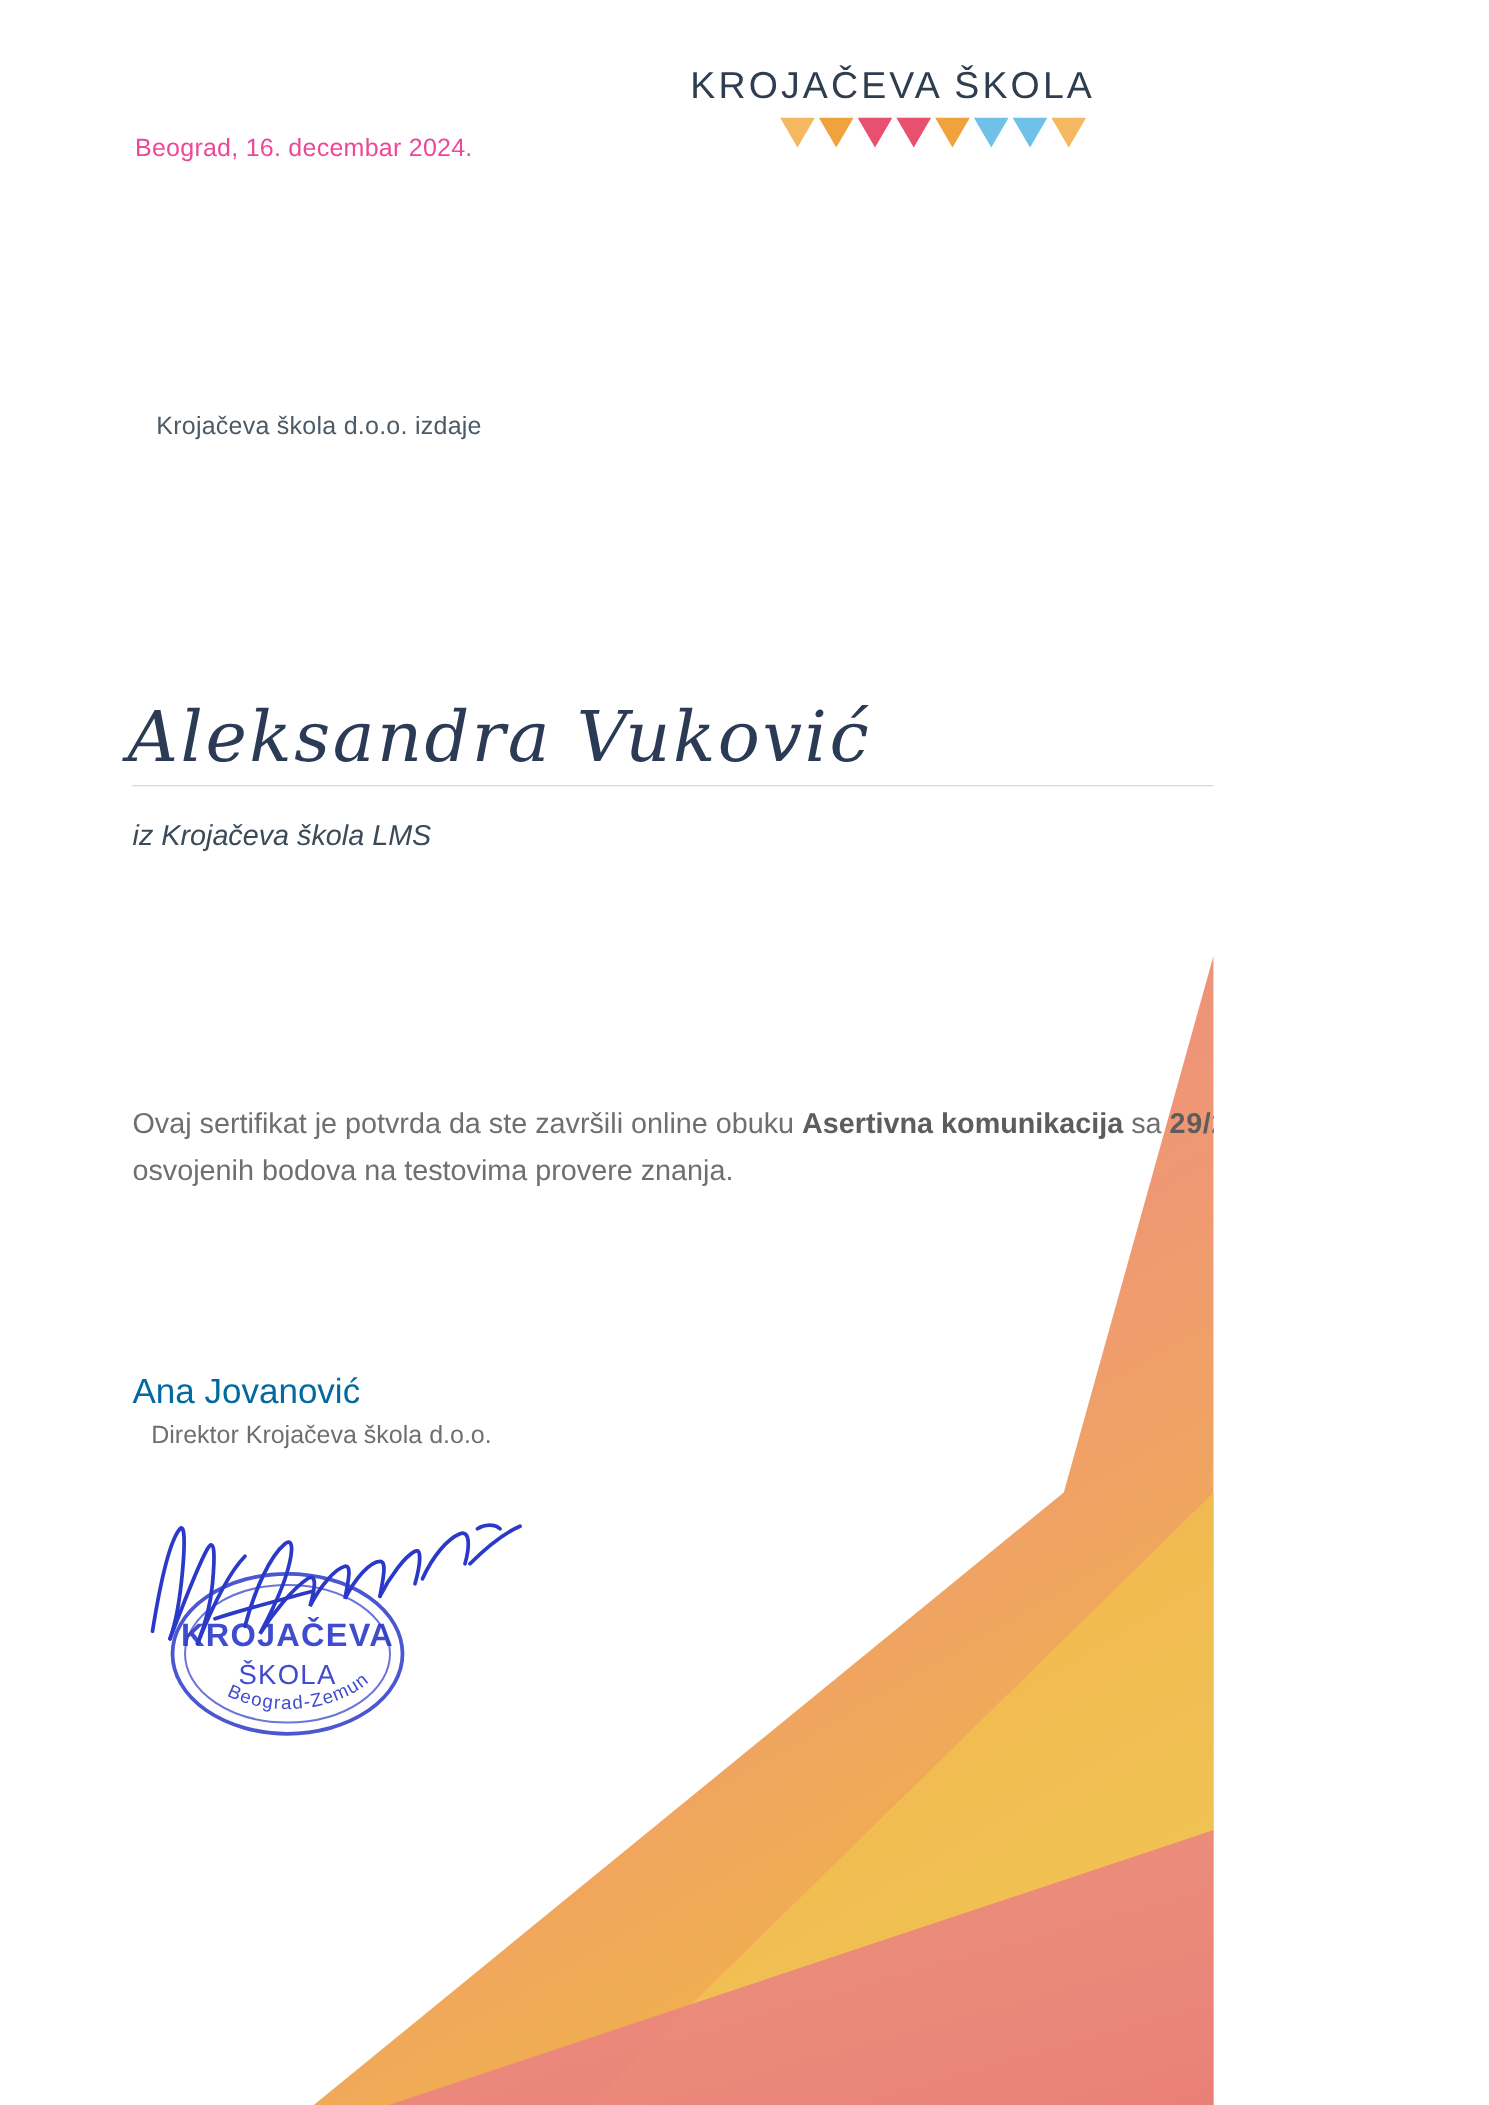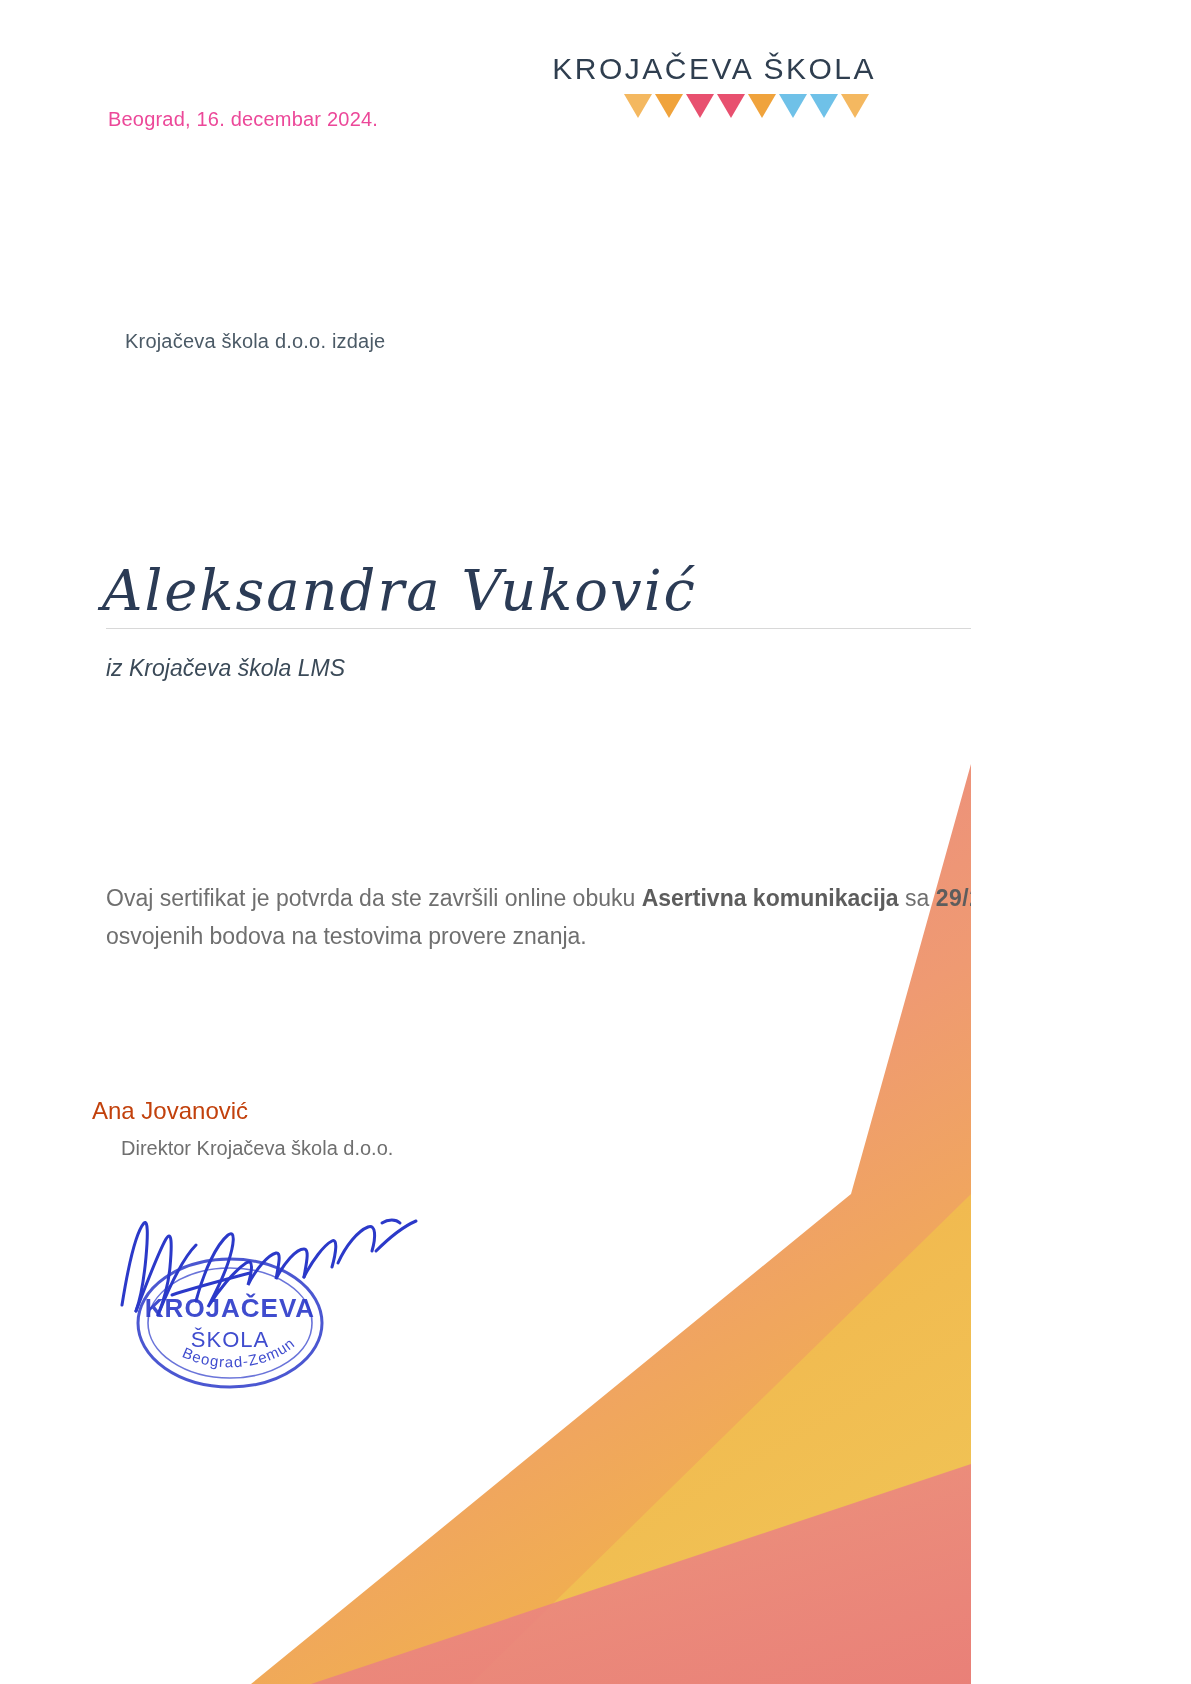--- a/index.html
+++ b/index.html
@@ -130,23 +130,23 @@
   .score {
     color: #5d5d5d;
     font-weight: bold;
     letter-spacing: .5px;
   }
 
   
   .sig-name {
     position: absolute;
     top: 1097px;
-    left: 92px;
-    font-size: 24px;
-    color: #c2410c;
+    left: 106px;
+    font-size: 28px;
+    color: #0369a1;
   }
   .sig-role {
     position: absolute;
     top: 1137px;
     left: 121px;
     font-size: 20px;
     color: #6f6f6f;
   }
   .sig-graphic {
     position: absolute;

